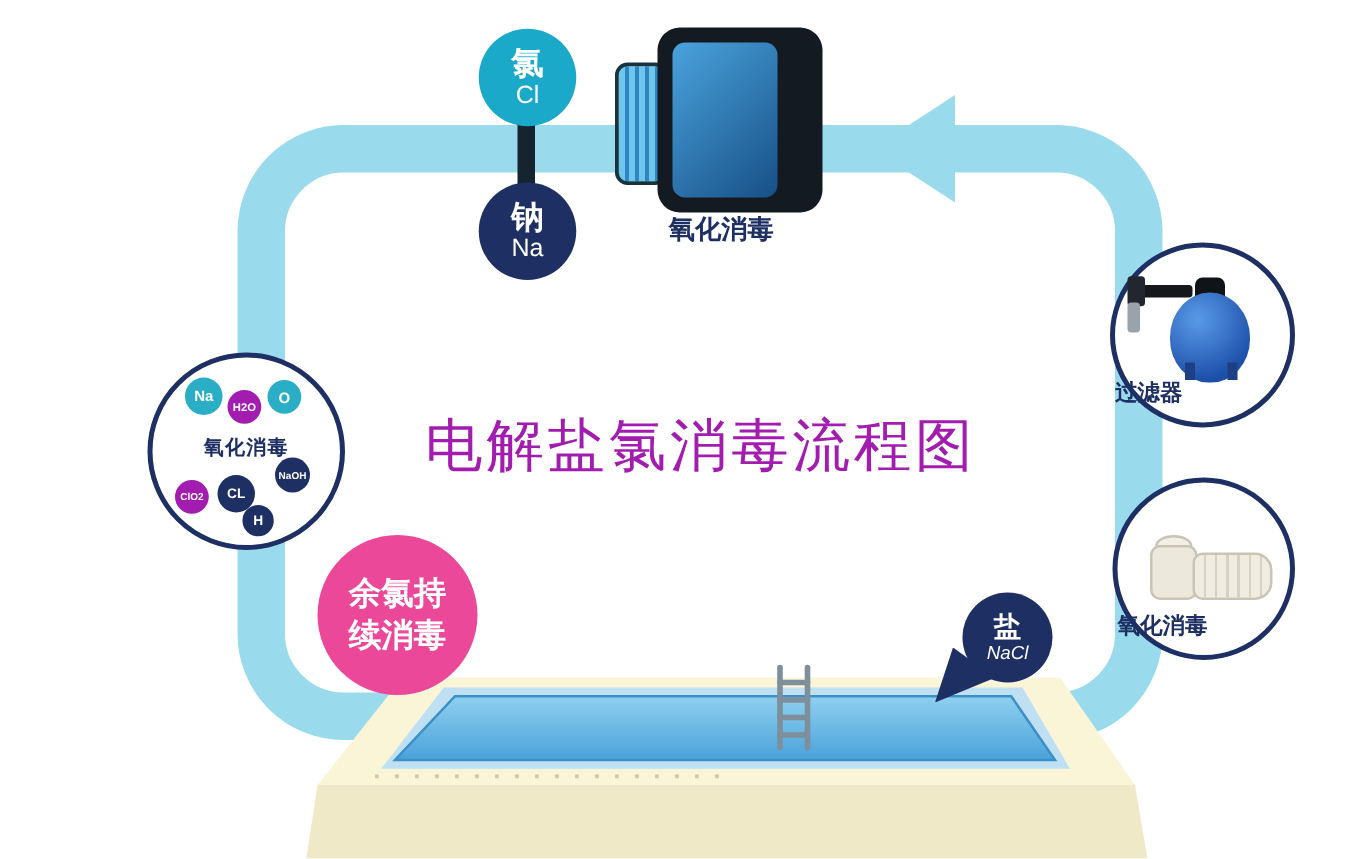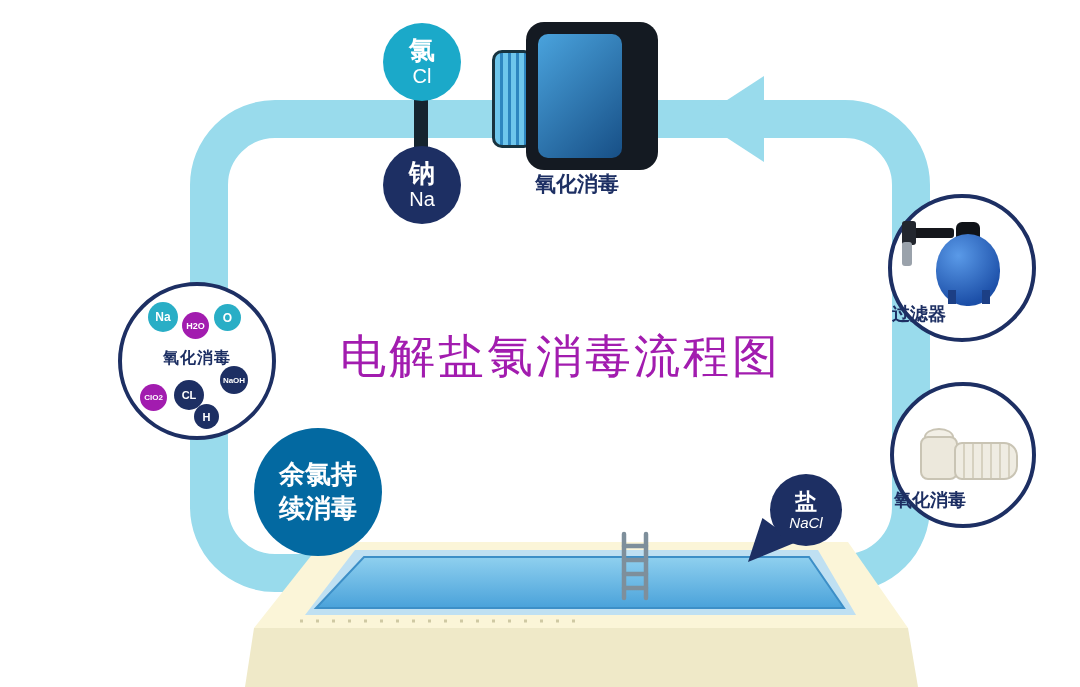--- a/index.html
+++ b/index.html
@@ -77,21 +77,21 @@
   .tealp{background:#29aec6;} .lightp{background:#a21caf;} .navyp{background:#1d2f63;}
   .pp1{left:26px;top:16px;width:30px;height:30px;font-size:12px;}
   .pp2{left:60px;top:26px;width:27px;height:27px;font-size:9px;}
   .pp3{left:92px;top:18px;width:27px;height:27px;font-size:12px;}
   .pp4{left:18px;top:98px;width:27px;height:27px;font-size:8px;text-align:center;}
   .pp5{left:52px;top:94px;width:30px;height:30px;font-size:11px;}
   .pp6{left:98px;top:80px;width:28px;height:28px;font-size:8px;}
   .pp7{left:72px;top:118px;width:25px;height:25px;font-size:11px;}
 
   
-  .residual{left:254px;top:428px;width:128px;height:128px;background:#0369a1;font-weight:bold;
+  .residual{left:254px;top:428px;width:128px;height:128px;background:#ec4899;font-weight:bold;
             font-size:26px;line-height:1.3;z-index:4;}
 
   
   .salt{left:770px;top:474px;width:72px;height:72px;background:#1d2f63;z-index:6;}
   .salt .zh-big{font-size:22px;}
   .salt .sym{font-size:15px;font-style:italic;}
   .salt-tail{position:absolute;left:748px;top:518px;width:48px;height:44px;background:#1d2f63;
              clip-path:polygon(0 100%,30% 0,100% 55%);z-index:5;}
 
   

